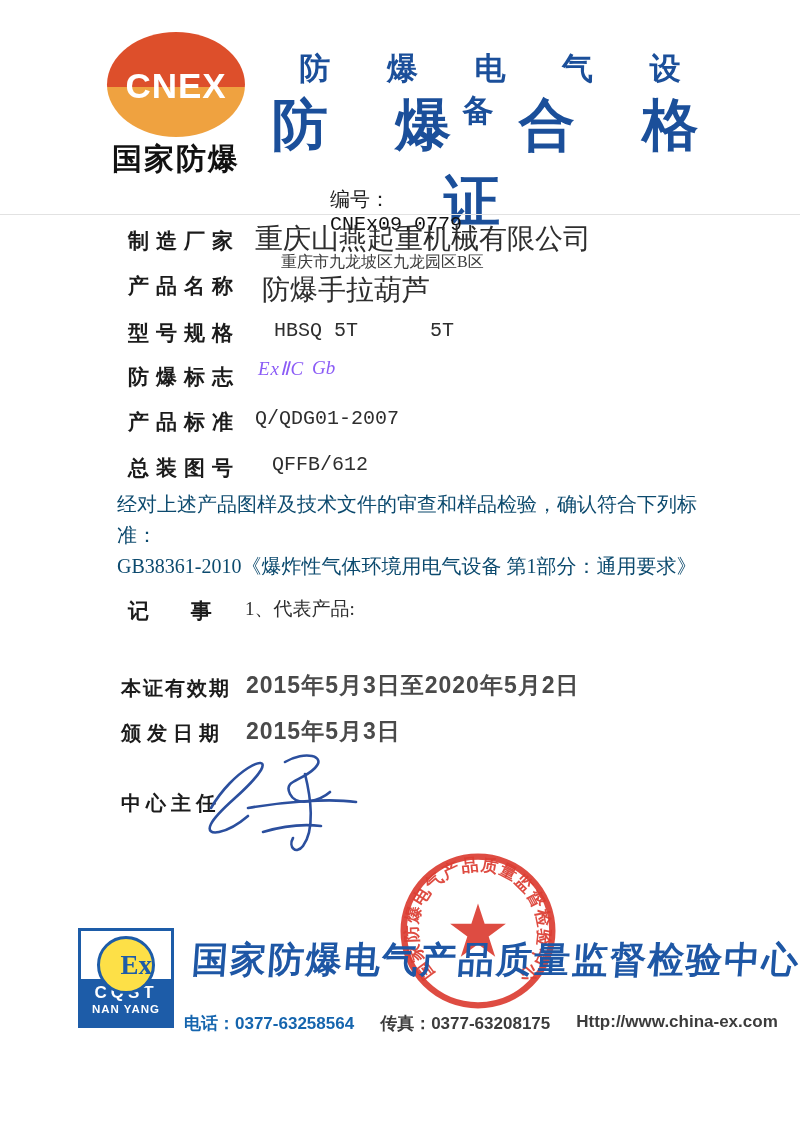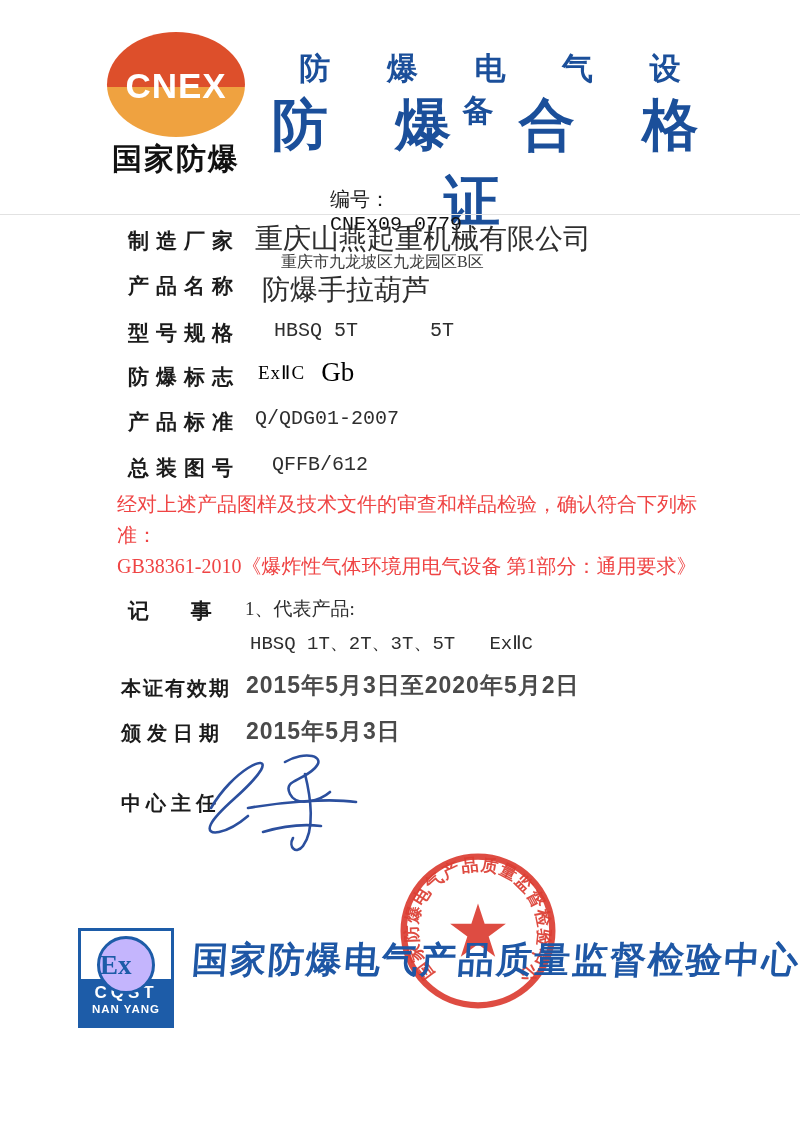--- a/index.html
+++ b/index.html
@@ -38,48 +38,48 @@
   .divider{left:0;top:214px;width:800px;height:1px;background:#e2e2e2;}
 
   
   .lbl{
     font-size:21px;font-weight:700;color:#1b1b1b;letter-spacing:7px;
     font-family:"Liberation Sans",sans-serif;white-space:nowrap;
   }
   .val-serif{font-family:"Liberation Serif",serif;font-size:28px;color:#2e2e2e;white-space:pre;}
   .val-mono{font-family:"Liberation Mono",monospace;font-size:20px;color:#2e2e2e;white-space:pre;}
   .val-sub{font-family:"Liberation Serif",serif;font-size:16px;color:#3a3a3a;}
-  .exmark{display:flex;align-items:center;font-family:"Liberation Serif",serif;color:#000000;}
+  .exmark{display:flex;align-items:flex-start;font-family:"Liberation Serif",serif;color:#8b5cf6;font-style:italic;}
   .exmark .m1{font-size:19px;letter-spacing:1px;}
-  .exmark .m2{font-size:27px;margin-left:16px;}
+  .exmark .m2{font-size:19px;margin-left:8px;}
 
   .statement{left:117px;top:489px;width:600px;font-family:"Liberation Serif",serif;
-    font-size:20px;color:#ef4444;line-height:31px;}
+    font-size:20px;color:#0c4a6e;line-height:31px;}
 
   .date-val{font-size:23px;font-weight:700;color:#4a4a4a;letter-spacing:1px;}
 
   
   .sig{left:193px;top:748px;}
 
   
   .stamp{left:390px;top:843px;mix-blend-mode:multiply;opacity:.9;}
 
   
   .flogo{
     left:78px;top:928px;width:96px;height:100px;border:3px solid #1d5ca8;
     background:#fff;box-sizing:border-box;
   }
   .flogo .band{position:absolute;left:0;right:0;bottom:0;height:46px;background:#1d5ca8;
     color:#fff;text-align:center;font-weight:700;}
   .flogo .band .abbr{font-size:17px;letter-spacing:4px;margin-top:4px;}
   .flogo .band .city{font-size:11.5px;letter-spacing:1px;margin-top:0px;}
   .flogo .excirc{
     position:absolute;left:50%;top:5px;transform:translateX(-50%);
-    width:52px;height:52px;border-radius:50%;background:#c4b5fd;border:3px solid #1d5ca8;
-    display:flex;align-items:center;justify-content:flex-start;z-index:2;
+    width:52px;height:52px;border-radius:50%;background:#fde047;border:3px solid #1d5ca8;
+    display:flex;align-items:center;justify-content:flex-end;z-index:2;
     font-family:"Liberation Serif",serif;font-weight:800;font-size:27px;color:#1d5ca8;
   }
   .center-name{
     left:192px;top:936px;width:545px;
     font-family:"Liberation Serif",serif;font-weight:800;font-size:36px;color:#1e57a5;
     letter-spacing:2px;white-space:nowrap;transform:skewX(-4deg);
   }
   .addr-line{left:238px;top:988px;display:flex;gap:30px;
     font-size:17px;font-weight:700;color:#1565ae;white-space:nowrap;}
   .contact-line{left:184px;top:1012px;display:flex;gap:26px;
@@ -128,21 +128,20 @@
   <div class="abs lbl" style="left:128px;top:454px;">总装图号</div>
   <div class="abs val-mono" style="left:255px;top:453px;margin-left:17px;">QFFB/612</div>
 
   <div class="abs statement">
     <div>经对上述产品图样及技术文件的审查和样品检验，确认符合下列标准：</div>
     <div>GB38361-2010《爆炸性气体环境用电气设备 第1部分：通用要求》</div>
   </div>
 
   <div class="abs lbl" style="left:128px;top:597px;word-spacing:22px;">记 事</div>
   <div class="abs val-serif" style="left:245px;top:596px;font-size:19px;">1、代表产品:</div>
-  <div class="abs val-mono" style="left:250px;top:630px;font-size:19px;">HBSQ 1T、2T、3T、5T   ExⅡC</div>
 
   <div class="abs lbl" style="left:121px;top:675px;letter-spacing:2px;font-size:20px;">本证有效期</div>
   <div class="abs date-val" style="left:246px;top:670px;">2015年5月3日至2020年5月2日</div>
 
   <div class="abs lbl" style="left:121px;top:720px;letter-spacing:6px;font-size:20px;">颁发日期</div>
   <div class="abs date-val" style="left:246px;top:716px;">2015年5月3日</div>
 
   <div class="abs lbl" style="left:121px;top:790px;letter-spacing:5px;font-size:20px;">中心主任</div>
   <svg class="abs sig" width="180" height="105" viewBox="0 0 180 105">
     <g fill="none" stroke="#2b4f9e" stroke-width="2.6" stroke-linecap="round">
@@ -171,14 +170,19 @@
     </div>
     <div class="band">
       <div class="abbr">CQST</div>
       <div class="city">NAN YANG</div>
     </div>
   </div>
 
   <div class="abs center-name">国家防爆电气产品质量监督检验中心</div>
 
 
+  <div class="abs contact-line">
+    <span class="blue">电话：0377-63258564</span>
+    <span class="dark">传真：0377-63208175</span>
+    <span class="dark">Http://www.china-ex.com</span>
+  </div>
 
 </div>
 
 </body></html>

